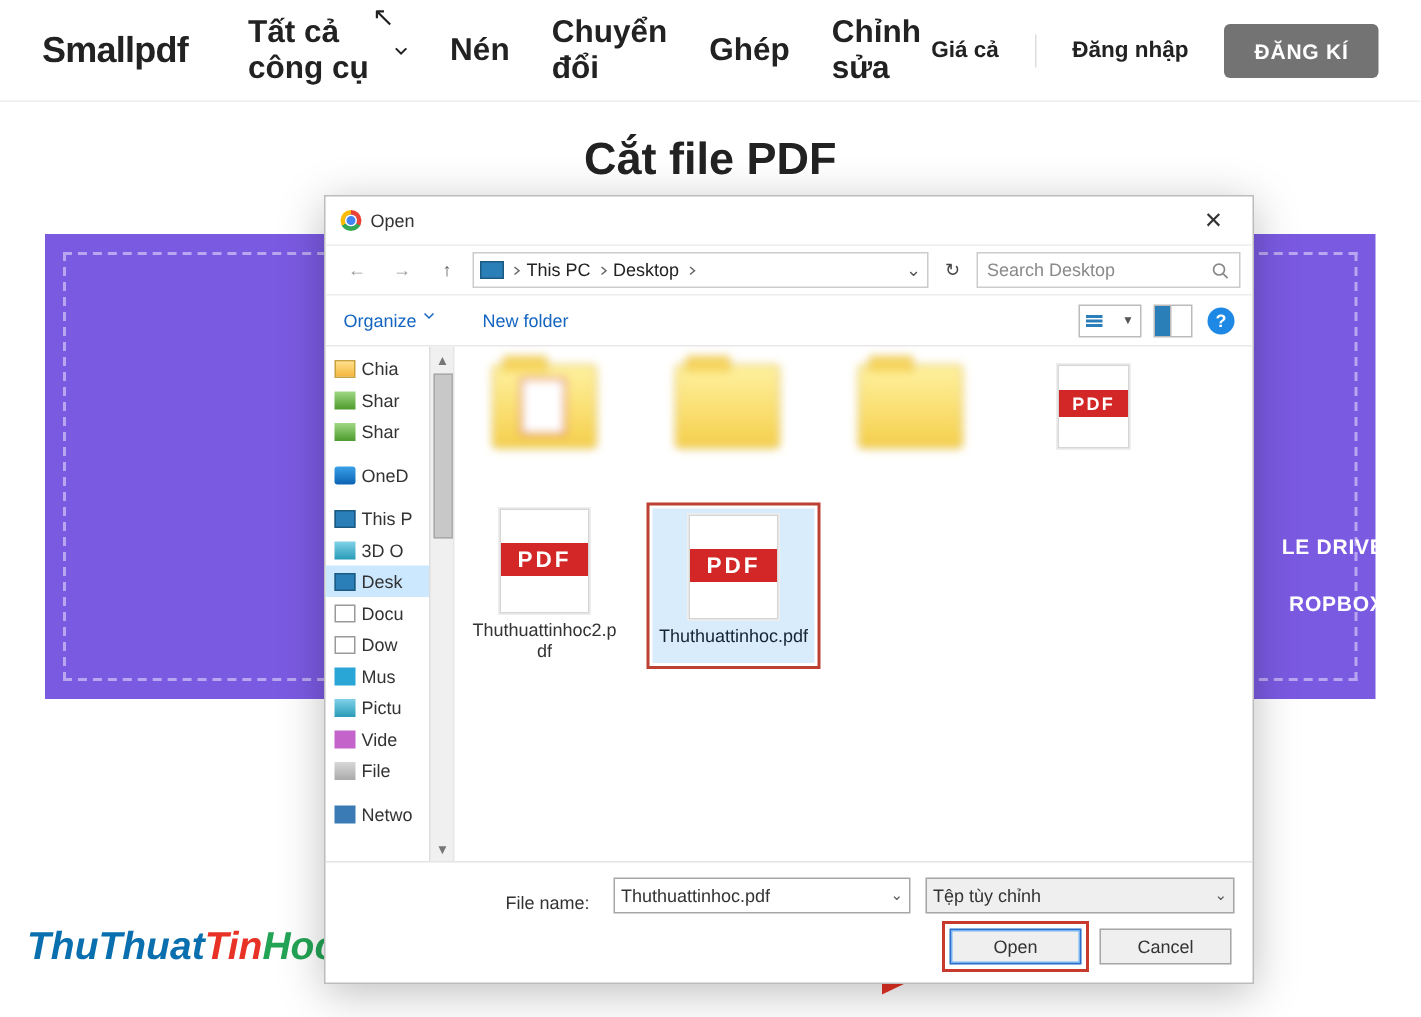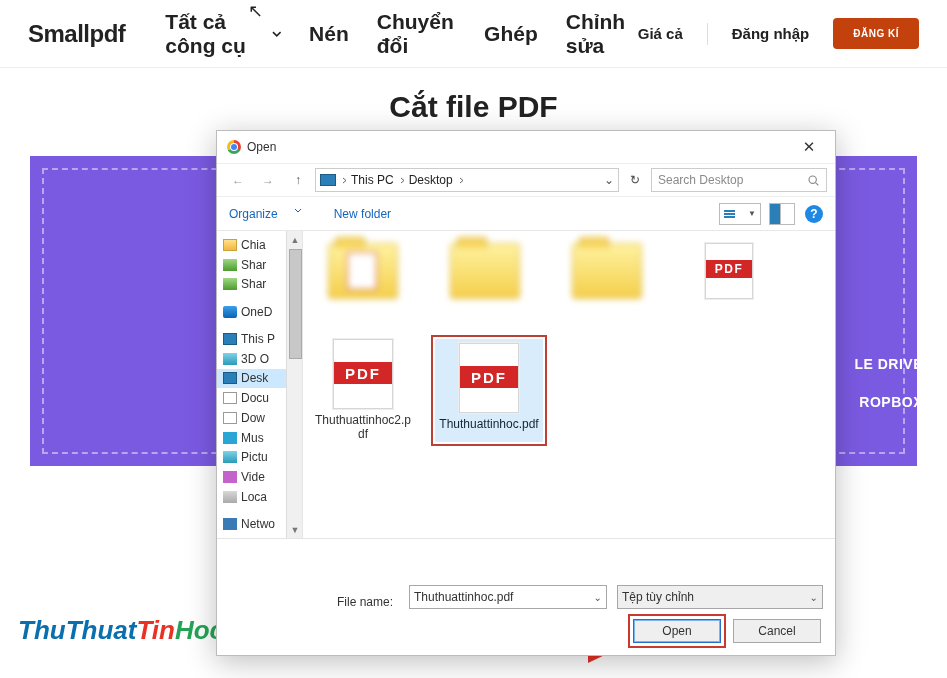--- a/index.html
+++ b/index.html
@@ -14,22 +14,22 @@
   height: 68px; display: flex; align-items: center;
   border-bottom: 1px solid #eee; padding: 0 28px;
 }
 .sp-logo { font-weight: 900; font-size: 24px; margin-right: 40px; letter-spacing:-0.5px;}
 .sp-nav { display: flex; gap: 28px; flex: 1; align-items: center; font-size: 21px; font-weight:600; color:#222;}
 .sp-nav .tools { display:flex; align-items:center; gap:6px; }
 .sp-nav .tools svg { width:14px; height:14px; }
 .sp-right { display:flex; align-items:center; gap:24px; font-size:15px; font-weight:600;}
 .sp-divider { width:1px; height:22px; background:#ddd;}
 .sp-signup {
-  background:#c2410c; color:#fff; padding:10px 20px; font-weight:700;
-  border-radius:4px; font-size:10px; letter-spacing:0.5px;
+  background:#737373; color:#fff; padding:10px 20px; font-weight:700;
+  border-radius:4px; font-size:14px; letter-spacing:0.5px;
 }
 .sp-title { text-align:center; font-size:30px; font-weight:900; margin-top:22px; }
 .sp-drop {
   margin: 32px 30px 0 30px; height: 310px;
   background:#7b5ae2; position:relative;
 }
 .sp-drop-inner {
   position:absolute; inset:12px; border:2px dashed #b8a6f0;
 }
 .sp-side-btn {
@@ -97,21 +97,21 @@
 .refresh-btn { width:24px; height:24px; display:flex; align-items:center; justify-content:center; color:#444;}
 .search {
   width:176px; height:24px; border:1px solid #ccc; display:flex; align-items:center; padding:0 6px; gap:6px;
   color:#8a8a8a;
 }
 .search svg { width:13px; height:13px; }
 
 .dlg-toolbar {
   height:34px; display:flex; align-items:center; padding:0 12px; border-bottom:1px solid #e8e8e8;
 }
-.org { color:#1565c0; display:flex; align-items:flex-start; gap:16px;}
+.org { color:#1565c0; display:flex; align-items:flex-start; gap:4px;}
 .org svg { width:8px; height:8px;}
 .newf { margin-left:32px; color:#1565c0;}
 .dlg-toolbar .grow { flex:1;}
 .view-sel {
   width:42px; height:22px; border:1px solid #bbb; display:flex; align-items:center; justify-content:space-between;
   padding:0 4px;
 }
 .view-sel .bars { display:flex; flex-direction:column; gap:1px;}
 .view-sel .bars span{ width:11px; height:2px; background:#2a7fb8;}
 .pane-toggle { width:26px;height:22px;border:1px solid #bbb; margin-left:8px; display:flex;}
@@ -187,21 +187,21 @@
 
 .dlg-bottom{
   border-top:1px solid #e4e4e4; padding:10px 12px 12px; display:flex; flex-direction:column; gap:10px;
 }
 .row1{ display:flex; align-items:flex-end; gap:10px;}
 .row1 label{ width:170px; text-align:right; padding-right:6px;}
 .combo{
   height:24px; border:1px solid #a7a7a7; display:flex; align-items:center; padding:0 4px; background:#fff;
 }
 .combo.filename{ flex:0 0 198px; justify-content:space-between;}
-.combo.filter{ flex:1; justify-content:space-between; background:#efefef;margin-top:36px;}
+.combo.filter{ flex:1; justify-content:space-between; background:#efefef;}
 .combo .dd{ font-size:10px; color:#555;}
 .row2{ display:flex; justify-content:flex-end; gap:12px; padding-right:2px;}
 .win-btn{
   width:88px; height:24px; border:1px solid #a7a7a7; background:#efefef;
   display:flex; align-items:center; justify-content:center;
 }
 .win-btn.open{
   border:1px solid #2a6fc9; box-shadow:0 0 0 1px #79b3f2 inset;
   outline:2px solid #c83a2d; outline-offset:3px;
 }
@@ -366,21 +366,21 @@
       <div class="t-item">
           <span class="sq ic-pic"></span>
           <span>Pictu</span>
         </div>
       <div class="t-item">
           <span class="sq ic-vid"></span>
           <span>Vide</span>
         </div>
       <div class="t-item">
           <span class="sq ic-disk"></span>
-          <span>Loca</span>
+          <span>File</span>
         </div>
       <div style="height:8px"></div>
       <div class="t-item">
           <span class="sq ic-net"></span>
           <span>Netwo</span>
         </div>
       <div class="tree-scroll">
         <div class="arrow">▲</div>
         <div class="thumb"></div>
         <div class="track"></div>

